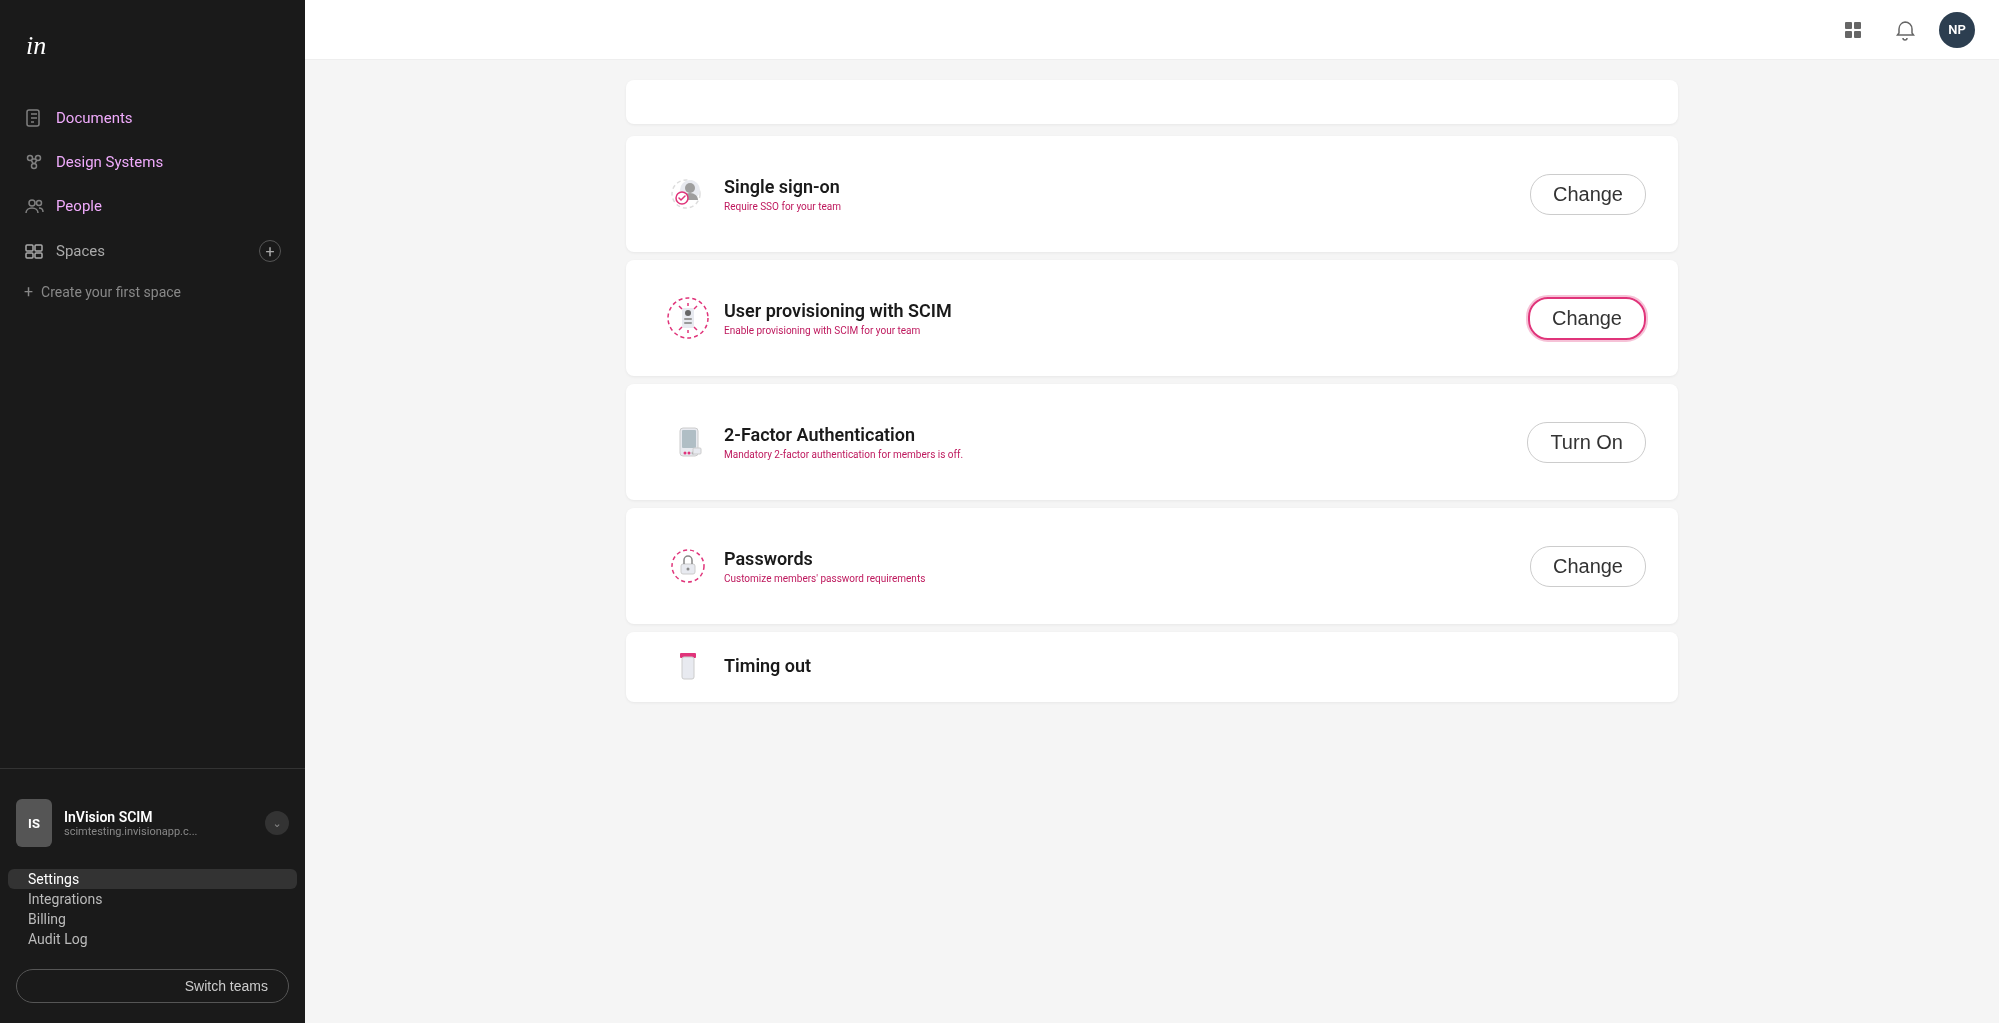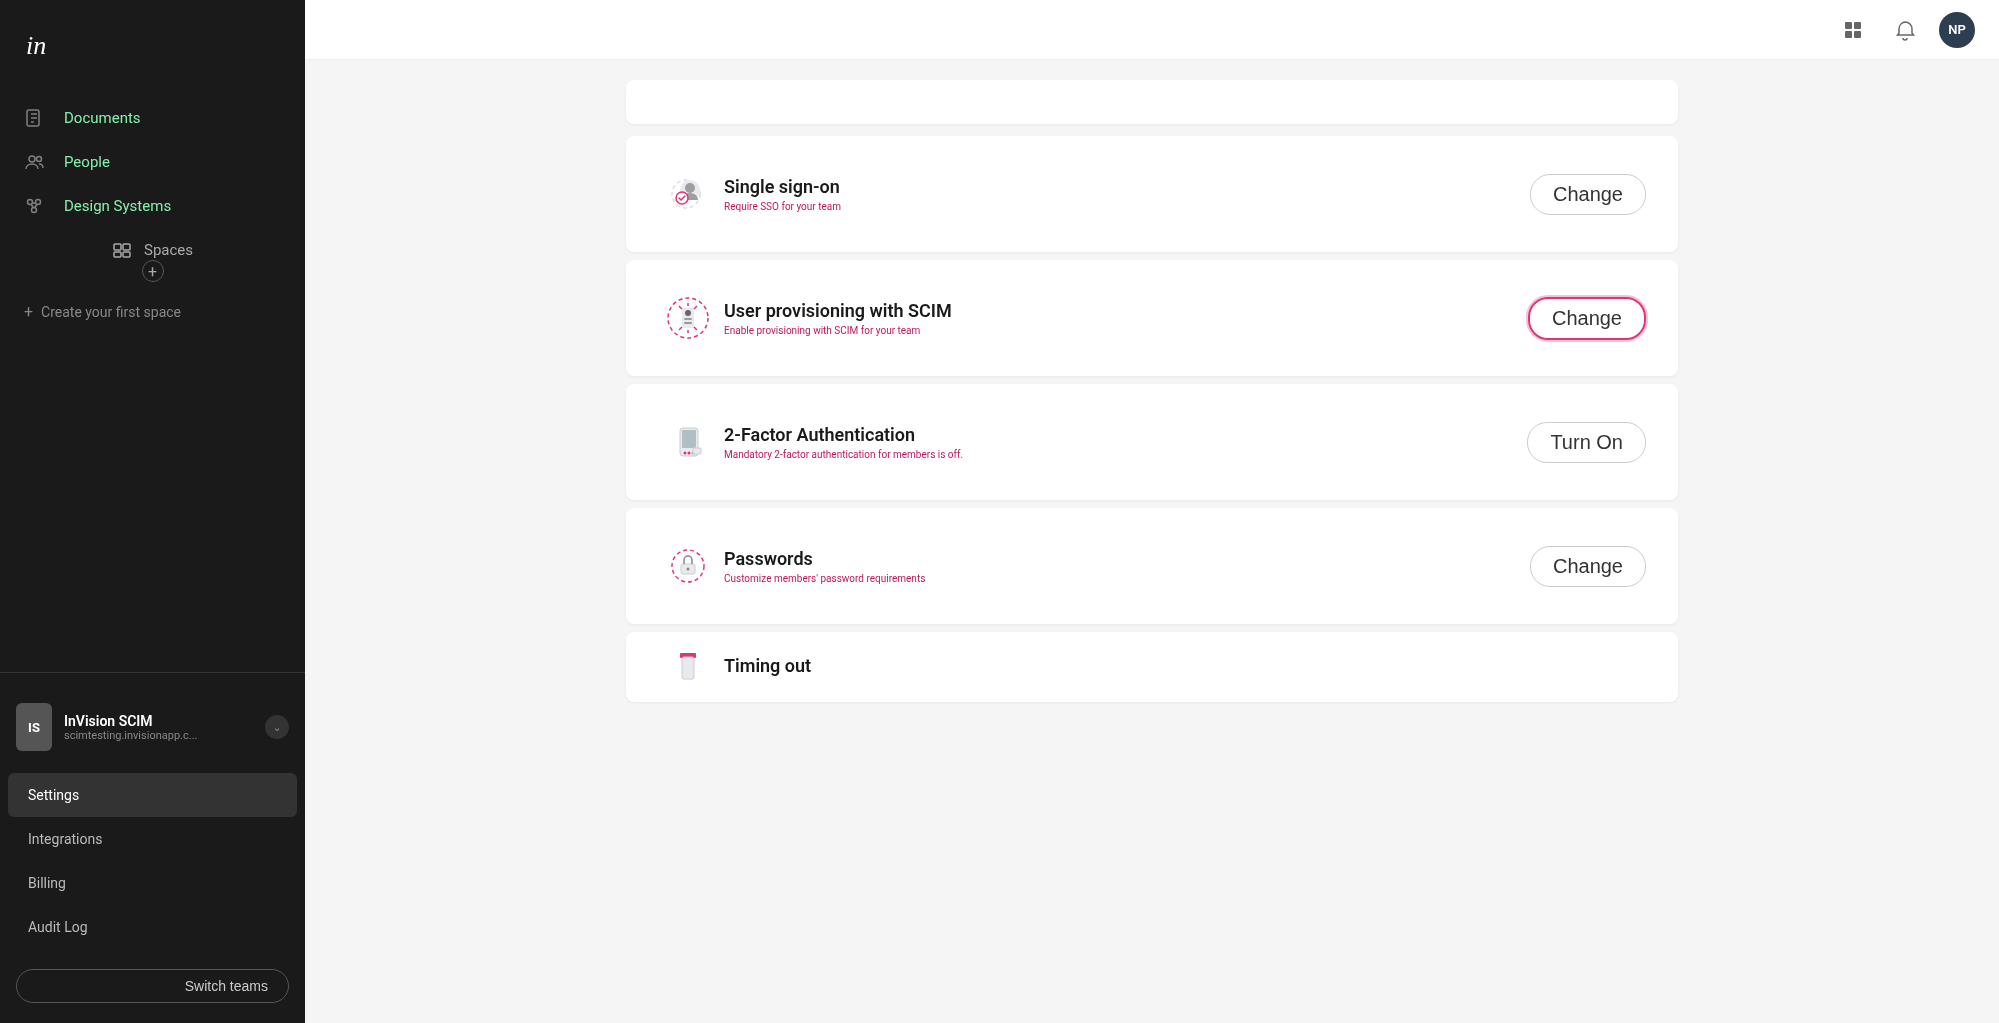--- a/index.html
+++ b/index.html
@@ -26,42 +26,41 @@
     }
 
     .sidebar-nav {
       flex: 1;
       padding: 8px 0;
     }
 
     .sidebar-nav-item {
       display: flex;
       align-items: center;
-      gap: 20px;
+      gap: 12px;
       padding: 12px 24px;
-      color: #86efac;
+      color: #f0abfc;
       cursor: pointer;
       font-size: 15px;
       transition: color 0.15s;
     }
 
     .sidebar-nav-item .nav-icon {
       width: 20px;
       height: 20px;
       opacity: 0.7;
     }
 
     .sidebar-spaces-header {
       display: flex;
       align-items: center;
       justify-content: space-between;
       padding: 12px 24px;
       color: #aaa;
       font-size: 15px;
-      flex-direction: column;
     }
 
     .sidebar-spaces-header .plus-btn {
       width: 22px;
       height: 22px;
       border-radius: 50%;
       border: 1px solid #555;
       display: flex;
       align-items: center;
       justify-content: center;
@@ -139,21 +138,21 @@
       align-items: center;
       justify-content: center;
       font-size: 11px;
     }
 
     .sidebar-menu {
       padding: 8px 0;
     }
 
     .sidebar-menu-item {
-      padding: 14px 20px;
+      padding: 2px 20px;
       font-size: 14px;
       color: #bbb;
       cursor: pointer;
       border-radius: 6px;
       margin: 0 8px;
     }
     .sidebar-menu-item.active {
       background: #333;
       color: #fff;
     }
@@ -308,40 +307,40 @@
     </svg>
   </div>
 
   <div class="sidebar-nav">
     <div class="sidebar-nav-item">
       <svg class="nav-icon" viewBox="0 0 20 20" fill="none" stroke="#aaa" stroke-width="1.5">
         <rect x="3" y="2" width="12" height="16" rx="2"></rect>
         <path d="M7 6h6M7 10h6M7 14h3"></path>
       </svg>
       <span>Documents</span>
-    </div>
-    <div class="sidebar-nav-item">
-      <svg class="nav-icon" viewBox="0 0 20 20" fill="none" stroke="#aaa" stroke-width="1.5">
-        <circle cx="8" cy="7" r="3"></circle>
-        <path d="M2 17c0-3 2.7-5 6-5s6 2 6 5"></path>
-        <circle cx="15" cy="7" r="2.5"></circle>
-        <path d="M15 12c2 0 4 1.2 4 4"></path>
-      </svg>
-      <span>People</span>
     </div>
     <div class="sidebar-nav-item">
       <svg class="nav-icon" viewBox="0 0 20 20" fill="none" stroke="#aaa" stroke-width="1.5">
         <circle cx="6" cy="6" r="2.5"></circle>
         <circle cx="14" cy="6" r="2.5"></circle>
         <circle cx="10" cy="14" r="2.5"></circle>
         <line x1="8" y1="7" x2="12" y2="7"></line>
         <line x1="7" y1="8" x2="9.5" y2="12"></line>
         <line x1="13" y1="8" x2="10.5" y2="12"></line>
       </svg>
       <span>Design Systems</span>
+    </div>
+    <div class="sidebar-nav-item">
+      <svg class="nav-icon" viewBox="0 0 20 20" fill="none" stroke="#aaa" stroke-width="1.5">
+        <circle cx="8" cy="7" r="3"></circle>
+        <path d="M2 17c0-3 2.7-5 6-5s6 2 6 5"></path>
+        <circle cx="15" cy="7" r="2.5"></circle>
+        <path d="M15 12c2 0 4 1.2 4 4"></path>
+      </svg>
+      <span>People</span>
     </div>
 
     <div class="sidebar-spaces-header">
       <div style="display:flex;align-items:center;gap:12px;">
         <svg width="20" height="20" viewBox="0 0 20 20" fill="none" stroke="#aaa" stroke-width="1.5">
           <rect x="2" y="4" width="7" height="6" rx="1"></rect>
           <rect x="11" y="4" width="7" height="6" rx="1"></rect>
           <rect x="2" y="12" width="7" height="5" rx="1"></rect>
           <rect x="11" y="12" width="7" height="5" rx="1"></rect>
         </svg>

